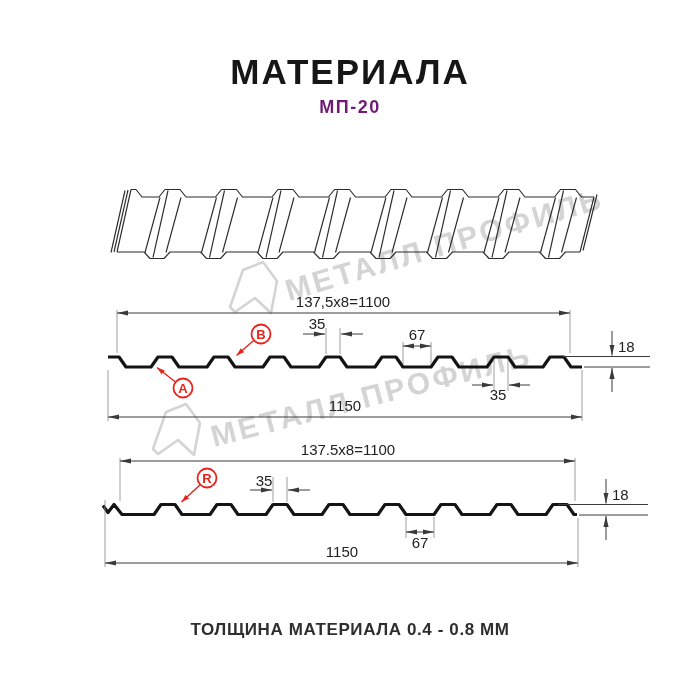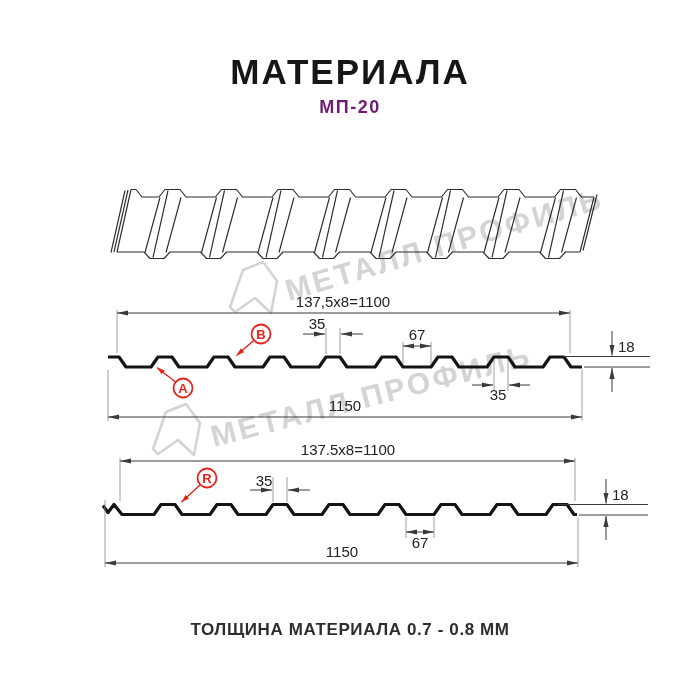--- a/index.html
+++ b/index.html
@@ -185,14 +185,14 @@
       <g>
         <line class="redln" x1="200.2" y1="484.7" x2="181.5" y2="502" marker-end="url(#ahr)"></line>
         <circle class="redcirc" cx="207" cy="478" r="9.5"></circle>
         <text class="redtxt" x="207" y="482.6" text-anchor="middle">R</text>
       </g>
     </g>
   </svg>
 
   <div id="title" class="ctext">МАТЕРИАЛА</div>
   <div id="subtitle" class="ctext">МП-20</div>
-  <div id="footer" class="ctext">ТОЛЩИНА МАТЕРИАЛА 0.7 - 0.8 ММ</div>
+  <div id="footer" class="ctext">ТОЛЩИНА МАТЕРИАЛА 0.4 - 0.8 ММ</div>
 </div>
 
 </body></html>

